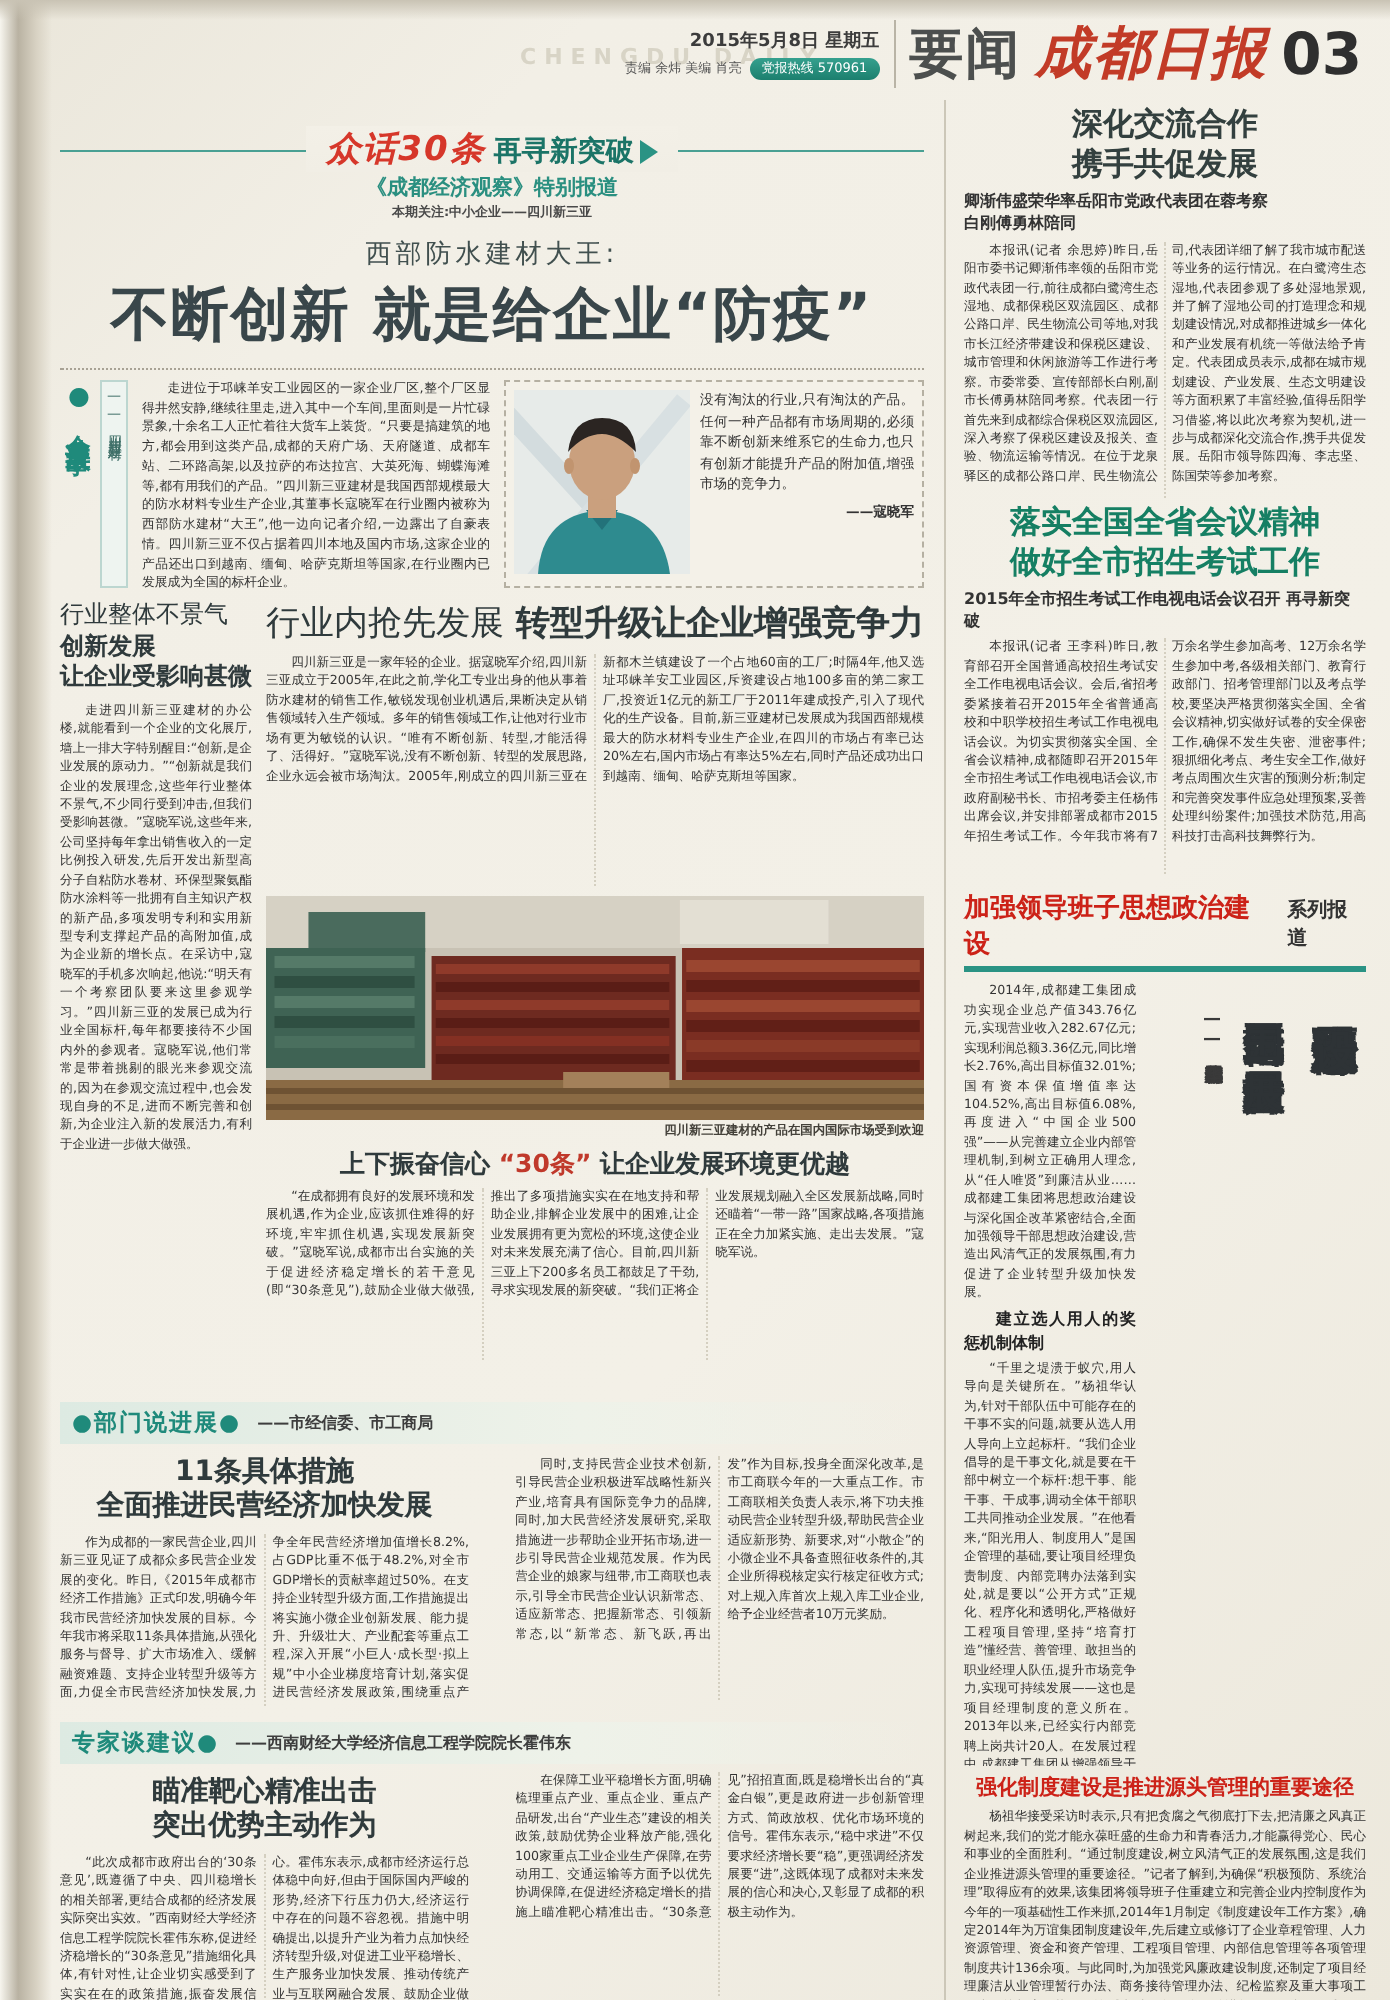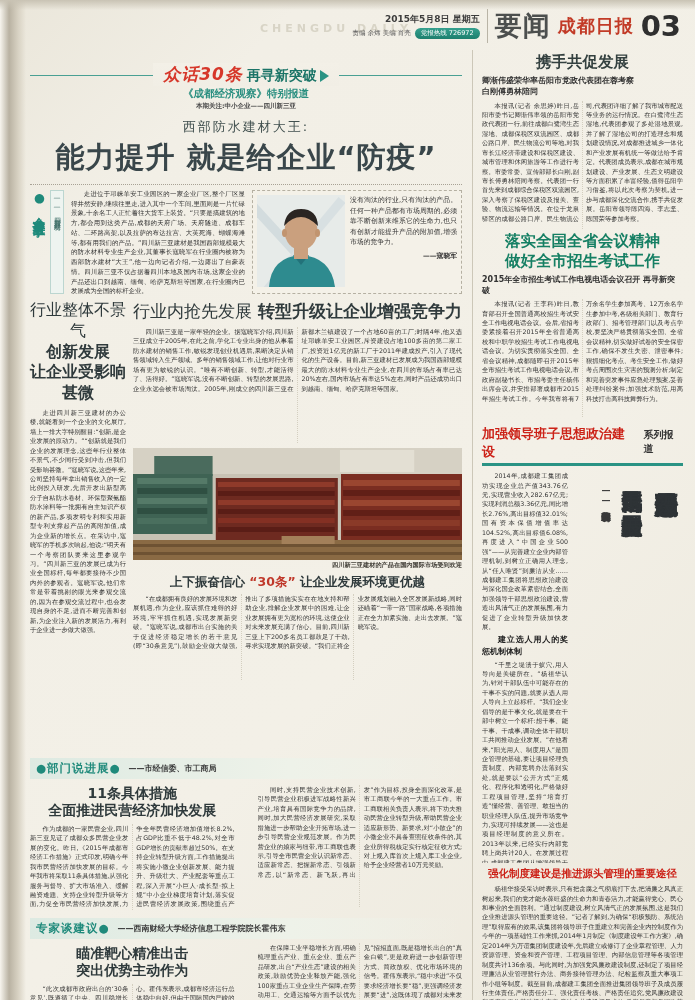--- a/index.html
+++ b/index.html
@@ -18,21 +18,21 @@
   .hdr-watermark{position:absolute;left:230px;top:16px;font-size:11px;letter-spacing:4px;color:#d8d4c6;font-weight:bold;}
   .hdr-right{position:absolute;right:2px;top:2px;display:flex;align-items:center;gap:7px;}
   .hdr-meta{text-align:right;}
   .hdr-date{font-size:9px;font-weight:bold;color:#3c3c3c;white-space:nowrap;}
   .hdr-sub{display:flex;justify-content:flex-end;align-items:center;gap:4px;margin-top:2px;}
   .hdr-credits{font-size:6.5px;color:#555;white-space:nowrap;}
   .hotline{font-size:6.5px;color:#fff;background:linear-gradient(180deg,#35a08e,#1c7f6e);
            border-radius:6px;padding:1px 6px;white-space:nowrap;}
   .hdr-divider{width:1px;height:34px;background:#b9b4a6;}
   .sec-name{font-size:27px;color:#4c4f4e;font-weight:bold;letter-spacing:1px;}
-  .masthead{font-size:18px;color:#c23b27;font-weight:bold;letter-spacing:1px;}
+  .masthead{font-size:28px;color:#c23b27;font-weight:bold;font-style:italic;letter-spacing:1px;}
   .pageno{font-size:29px;font-weight:bold;color:#2f2f2f;}
 
   
   .cols{display:flex;gap:10px;margin-top:2px;}
   .main{width:432px;flex:none;}
   .rightcol{flex:1;border-left:1px solid #ccc7b8;padding-left:9px;}
 
   
   .banner{position:relative;text-align:center;margin-top:13px;}
   .banner-rule{position:absolute;left:0;right:0;top:12px;height:1px;background:#49a093;}
@@ -55,21 +55,21 @@
             background:#eef4f0;padding:3px 1px;letter-spacing:1px;}
   .lede{flex:1;font-size:6.4px;line-height:1.52;text-align:justify;color:#333;overflow:hidden;text-indent:2em;}
   .qbox{flex:none;width:200px;border:1px dashed #b5b0a2;background:#f4f1e8;padding:4px;display:flex;gap:5px;}
   .qphoto{flex:none;width:88px;height:92px;}
   .qtext{font-size:6.8px;line-height:1.55;color:#333;text-align:justify;overflow:hidden;}
   .qsign{display:block;text-align:right;margin-top:3px;font-weight:bold;}
 
   
   .maincols{display:flex;gap:7px;margin-top:6px;}
   .colfirst{width:96px;flex:none;}
-  .colfirst h3{margin:0 0 4px;text-align:center;font-size:16px;line-height:1.3;color:#2f3a3c;}
+  .colfirst h3{margin:0 0 4px;font-size:12px;line-height:1.3;color:#2f3a3c;}
   .colfirst .l1{font-weight:normal;display:block;}
   .colfirst .l2,.colfirst .l3{font-weight:900;display:block;}
   .smalltext{font-size:6.3px;line-height:1.5;text-align:justify;color:#333;overflow:hidden;text-indent:2em;}
   .colfirst .smalltext{height:342px;}
   .mainright{flex:1;min-width:0;}
   .h2row{text-align:center;font-size:17px;margin:0 0 4px;color:#2f3a3c;}
   .h2row .light{font-weight:normal;}
   .h2row .bold{font-weight:900;margin-left:6px;}
   .twocol{column-count:2;column-gap:8px;column-rule:1px dotted #d4cfc0;height:116px;}
   .photo{margin-top:5px;width:100%;height:112px;display:block;}
@@ -127,21 +127,21 @@
 <div class="page">
   <div class="inner">
 
     <div class="hdr">
       <div class="hdr-watermark">CHENGDU DAILY</div>
       <div class="hdr-right">
         <div class="hdr-meta">
           <div class="hdr-date">2015年5月8日 星期五</div>
           <div class="hdr-sub">
             <span class="hdr-credits">责编 余炜  美编 肖亮</span>
-            <span class="hotline">党报热线 726972</span>
+            <span class="hotline">党报热线 570961</span>
           </div>
         </div>
         <div class="hdr-divider"></div>
         <div class="sec-name">要闻</div>
         <div class="masthead">成都日报</div>
         <div class="pageno">03</div>
       </div>
     </div>
 
     <div class="cols">
@@ -151,21 +151,21 @@
         <div class="banner">
           <div class="banner-rule"></div>
           <div class="banner-logo">
             <span class="logo-red">众话30条</span><span class="logo-teal">再寻新突破</span><span class="chev"></span>
           </div>
           <div class="banner-sub">《成都经济观察》特别报道</div>
           <div class="banner-note">本期关注:中小企业——四川新三亚</div>
         </div>
 
         <div class="kicker">西部防水建材大王:</div>
-        <div class="bigtitle">能力提升 就是给企业“防疫”</div>
+        <div class="bigtitle">不断创新 就是给企业“防疫”</div>
         <div class="dotted"></div>
 
         <div class="lead-row">
           <div class="vstrip">
             <span class="vlabel">●企业讲故事●</span>
             <span class="vcompany">——四川新三亚建材</span>
           </div>
           <div class="lede">走进位于邛崃羊安工业园区的一家企业厂区,整个厂区显得井然安静,继续往里走,进入其中一个车间,里面则是一片忙碌景象,十余名工人正忙着往大货车上装货。“只要是搞建筑的地方,都会用到这类产品,成都的天府广场、天府隧道、成都车站、二环路高架,以及拉萨的布达拉宫、大英死海、蝴蝶海滩等,都有用我们的产品。”四川新三亚建材是我国西部规模最大的防水材料专业生产企业,其董事长寇晓军在行业圈内被称为西部防水建材“大王”,他一边向记者介绍,一边露出了自豪表情。四川新三亚不仅占据着四川本地及国内市场,这家企业的产品还出口到越南、缅甸、哈萨克斯坦等国家,在行业圈内已发展成为全国的标杆企业。</div>
           <div class="qbox">
             <svg class="qphoto" viewBox="0 0 88 92" xmlns="http://www.w3.org/2000/svg">
@@ -278,20 +278,21 @@
             <div class="half2col smalltext">在保障工业平稳增长方面,明确梳理重点产业、重点企业、重点产品研发,出台“产业生态”建设的相关政策,鼓励优势企业释放产能,强化100家重点工业企业生产保障,在劳动用工、交通运输等方面予以优先协调保障,在促进经济稳定增长的措施上瞄准靶心精准出击。“30条意见”招招直面,既是稳增长出台的“真金白银”,更是政府进一步创新管理方式、简政放权、优化市场环境的信号。霍伟东表示,“稳中求进”不仅要求经济增长要“稳”,更强调经济发展要“进”,这既体现了成都对未来发展的信心和决心,又彰显了成都的积极主动作为。</div>
             <div class="byline">本报记者 杨富  摄影 谢明刚</div>
           </div>
         </div>
       </div>
 
       <div class="rightcol">
 
         <div class="r-art r1">
           <h2>
+            <span>深化交流合作</span>
             <span>携手共促发展</span>
           </h2>
           <div class="r-sub">
             <span>卿渐伟盛荣华率岳阳市党政代表团在蓉考察</span><br>
             <span>白刚傅勇林陪同</span>
           </div>
           <div class="r-body">本报讯(记者 余思婷)昨日,岳阳市委书记卿渐伟率领的岳阳市党政代表团一行,前往成都白鹭湾生态湿地、成都保税区双流园区、成都公路口岸、民生物流公司等地,对我市长江经济带建设和保税区建设、城市管理和休闲旅游等工作进行考察。市委常委、宣传部部长白刚,副市长傅勇林陪同考察。代表团一行首先来到成都综合保税区双流园区,深入考察了保税区建设及报关、查验、物流运输等情况。在位于龙泉驿区的成都公路口岸、民生物流公司,代表团详细了解了我市城市配送等业务的运行情况。在白鹭湾生态湿地,代表团参观了多处湿地景观,并了解了湿地公司的打造理念和规划建设情况,对成都推进城乡一体化和产业发展有机统一等做法给予肯定。代表团成员表示,成都在城市规划建设、产业发展、生态文明建设等方面积累了丰富经验,值得岳阳学习借鉴,将以此次考察为契机,进一步与成都深化交流合作,携手共促发展。岳阳市领导陈四海、李志坚、陈国荣等参加考察。</div>
         </div>
 
         <div class="r-art r2">

